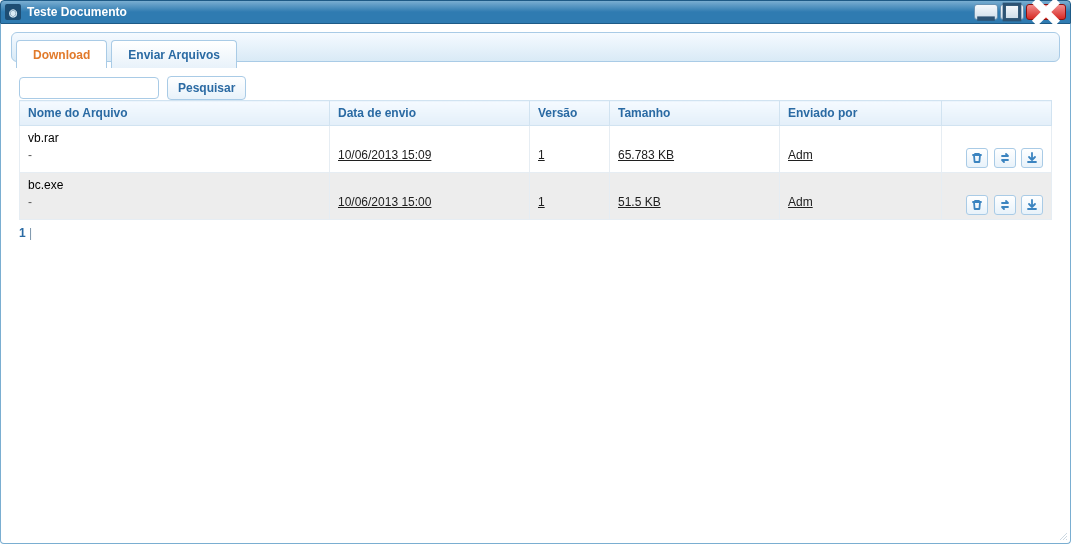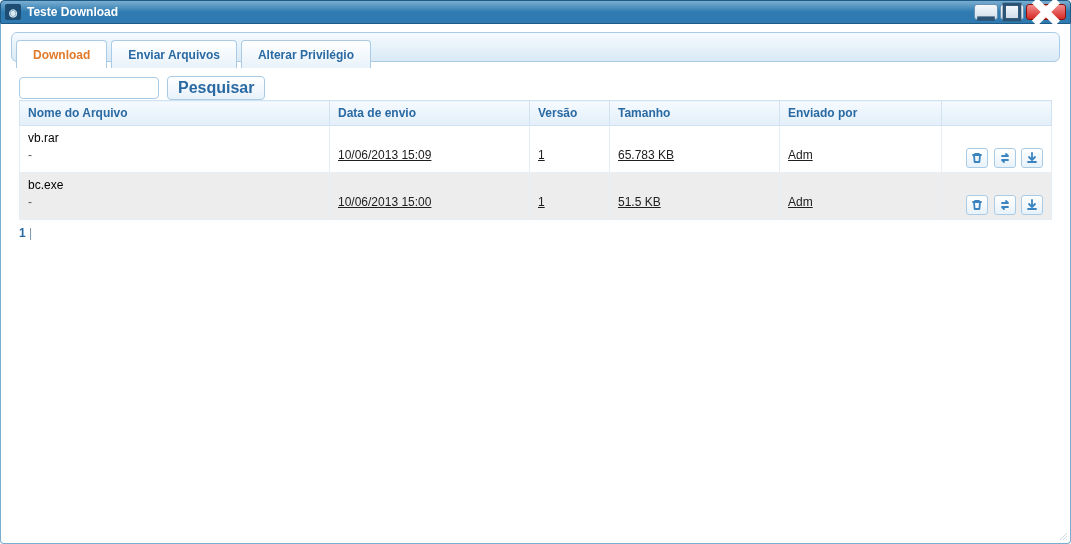--- a/index.html
+++ b/index.html
@@ -115,21 +115,21 @@
     font-size: 12px;
   }
   .btn {
     height: 24px;
     padding: 0 10px;
     border: 1px solid #a9cbe6;
     border-radius: 4px;
     background: linear-gradient(to bottom,#ffffff,#e8f2fa);
     color: #2a6aa3;
     font-weight: bold;
-    font-size: 16px;
+    font-size: 12px;
     display: inline-flex; align-items: center;
     cursor: pointer;
   }
 
   .caption {
     text-align: center;
     margin: 24px 0 14px 0;
     color: #202020;
   }
 
@@ -186,21 +186,21 @@
 
   .pager { margin-top: 6px; color: #2a6aa3; }
   .pager .page { font-weight: bold; }
   .pager .bar { color: #7a94aa; }
 </style>
 </head>
 <body>
 
 <div class="titlebar">
   <span class="app-icon">◉</span>
-  <span>Teste Download</span>
+  <span>Teste Documento</span>
   <span class="spacer"></span>
   <span class="win-btn">
     <svg viewBox="0 0 10 10">
         <path d="M1 8 H9" stroke="#2c5374" stroke-width="2"></path>
       </svg>
   </span>
   <span class="win-btn">
     <svg viewBox="0 0 10 10">
         <rect x="1.5" y="1.5" width="7" height="7" fill="none" stroke="#2c5374" stroke-width="1.5"></rect>
       </svg>
@@ -214,23 +214,20 @@
 
 <div class="window-body">
 
   <div class="tabstrip">
     <div class="tab active">
       <span>Download</span>
     </div>
     <div class="tab">
       <span>Enviar Arquivos</span>
     </div>
-    <div class="tab">
-      <span>Alterar Privilégio</span>
-    </div>
   </div>
 
   <div class="tab-panel">
 
     <div class="search-row">
       <input class="search-input" type="text" value="" style="">
       <button class="btn" type="button">Pesquisar</button>
     </div>
 
 

